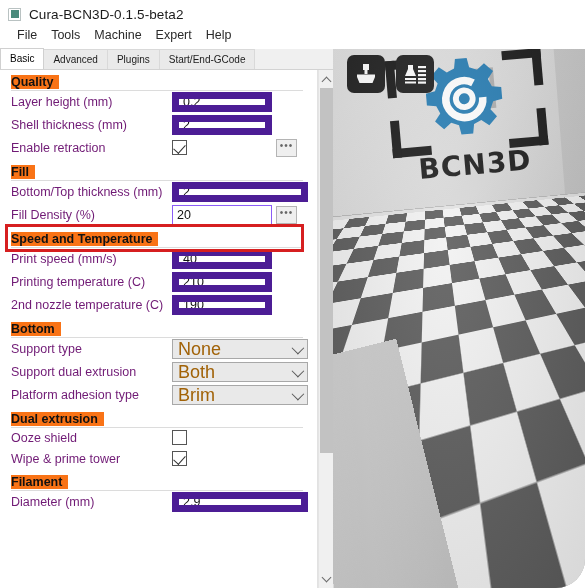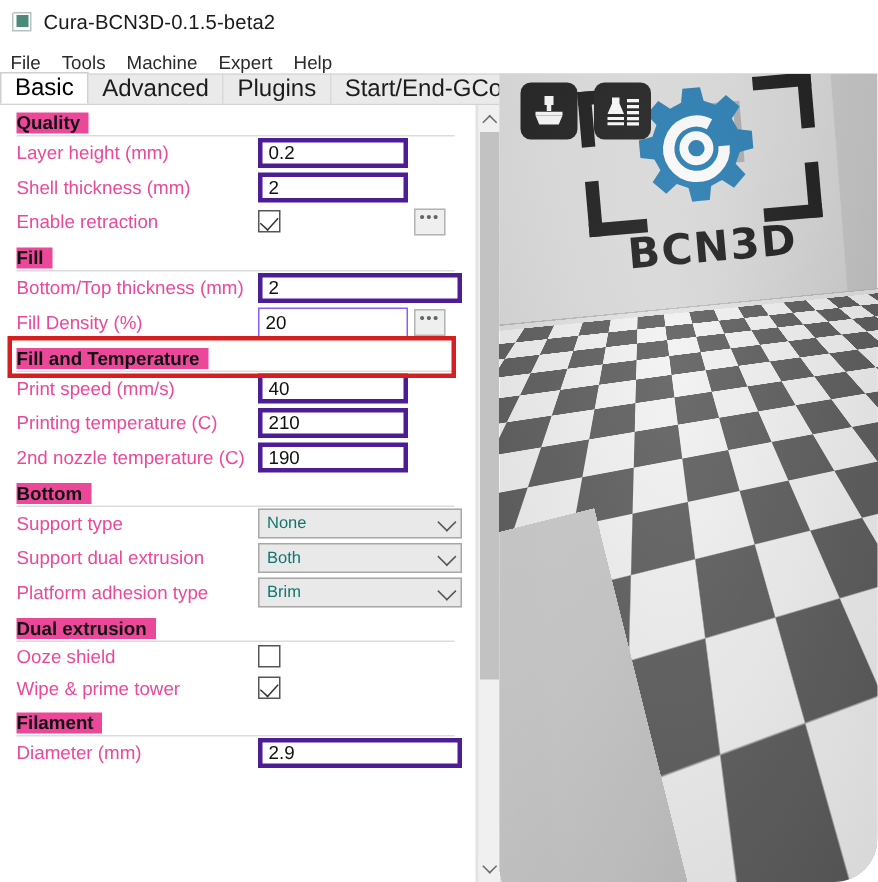--- a/index.html
+++ b/index.html
@@ -20,58 +20,58 @@
     width:13px;height:13px;border:1px solid #b9c2c2;background:#ffffff;
     display:flex;align-items:center;justify-content:center;box-sizing:border-box;margin-right:8px;
     flex:0 0 auto;
   }
   .title-icon i{display:block;width:8px;height:8px;background:#4a8a7b;}
   .title-text{font-size:13.5px;color:#1a1a1a;letter-spacing:.1px;white-space:nowrap;}
 
   
   .menubar{
     position:absolute;left:0;top:28px;width:585px;height:21px;
-    background:#ffffff;display:flex;align-items:flex-end;padding-left:7px;box-sizing:border-box;
+    background:#ffffff;display:flex;align-items:flex-start;padding-left:17px;box-sizing:border-box;
   }
   .menu-item{font-size:12.5px;color:#2a2a2a;padding:0 9px 0 0;margin-right:5px;white-space:nowrap;cursor:default;}
 
   
   .tabstrip{
     position:absolute;left:0;top:49px;width:333px;height:21px;
     background:#f0f0f0;display:flex;align-items:flex-end;box-sizing:border-box;
     border-bottom:1px solid #d3d3d3;
   }
   .tab{
-    font-size:16px;color:#1c1c1c;height:20px;line-height:20px;padding:0 9px;
+    font-size:10px;color:#1c1c1c;height:20px;line-height:20px;padding:0 9px;
     background:#eaeaea;border:1px solid #d9d9d9;border-bottom:none;box-sizing:border-box;
     white-space:nowrap;cursor:default;margin-right:-1px;
   }
   .tab.active{background:#ffffff;border-color:#d0d0d0;color:#000;position:relative;z-index:2;height:21px;line-height:20px;}
 
   
   .settings{
     position:absolute;left:0;top:70px;width:318px;height:518px;
     background:#ffffff;overflow:hidden;box-sizing:border-box;
     border-right:1px solid #e2e2e2;
   }
   .group-head{
     position:relative;font-size:12.5px;font-weight:bold;color:#111;
     padding:0 0 0 11px;height:17px;line-height:16px;margin-top:4px;
   }
   .group-head .rule{
     position:absolute;left:11px;right:14px;bottom:0;height:1px;background:#dcdcdc;
   }
-  .group-head span{background:#ec4899;padding-right:6px;position:relative;z-index:2;}
+  .group-head span{background:#f97316;padding-right:6px;position:relative;z-index:2;}
 
   .row{position:relative;height:23px;display:flex;align-items:center;padding-left:11px;box-sizing:border-box;}
-  .row .lbl{font-size:12.5px;color:#ec4899;white-space:nowrap;line-height:23px;}
+  .row .lbl{font-size:12.5px;color:#701a75;white-space:nowrap;line-height:23px;}
 
   .field{
     position:absolute;left:172px;top:1px;width:100px;height:20px;
-    border:3px solid #4c1d95;background:#fff;box-sizing:border-box;
+    border:7px solid #4c1d95;background:#fff;box-sizing:border-box;
     font-size:12.5px;color:#111;padding:0 0 0 4px;line-height:18px;
     font-family:"Liberation Sans", sans-serif;
   }
   .field.wide{width:136px;}
   .field.focused{border:1px solid #8b5cf6;outline:none;}
 
   .dots{
     position:absolute;left:276px;top:2px;width:21px;height:18px;
     background:#efefef;border:1px solid #b4b4b4;box-sizing:border-box;
     display:flex;align-items:center;justify-content:center;
@@ -84,21 +84,21 @@
   }
   .cbox.checked::after{
     content:"";position:absolute;left:3px;top:1px;width:6px;height:10px;
     border:solid #333;border-width:0 1.6px 1.6px 0;transform:rotate(42deg);
   }
 
   .combo{
     position:absolute;left:172px;top:1px;width:136px;height:20px;
     background:#e9e9e9;border:1px solid #a8a8a8;box-sizing:border-box;
     display:flex;align-items:center;padding-left:5px;
-    font-size:11px;color:#0f766e;
+    font-size:18px;color:#a16207;
   }
   .combo .chev{
     position:absolute;right:6px;top:5px;width:8px;height:8px;
     border:solid #585858;border-width:0 1.6px 1.6px 0;transform:rotate(45deg) translateY(-2px);
   }
 
   .highlight-box{
     position:absolute;left:5px;top:224px;width:299px;height:28px;
     border:3px solid #d61f20;box-sizing:border-box;pointer-events:none;z-index:6;
   }
@@ -245,21 +245,21 @@
       <span class="lbl">Bottom/Top thickness (mm)</span>
       <input class="field wide" value="2" style="">
     </div>
     <div class="row">
       <span class="lbl">Fill Density (%)</span>
       <input class="field focused" value="20" style="">
       <span class="dots">•••</span>
     </div>
 
     <div class="group-head">
-      <span>Fill and Temperature</span>
+      <span>Speed and Temperature</span>
       <div class="rule"></div>
     </div>
     <div class="row">
       <span class="lbl">Print speed (mm/s)</span>
       <input class="field" value="40" style="">
     </div>
     <div class="row">
       <span class="lbl">Printing temperature (C)</span>
       <input class="field" value="210" style="">
     </div>

